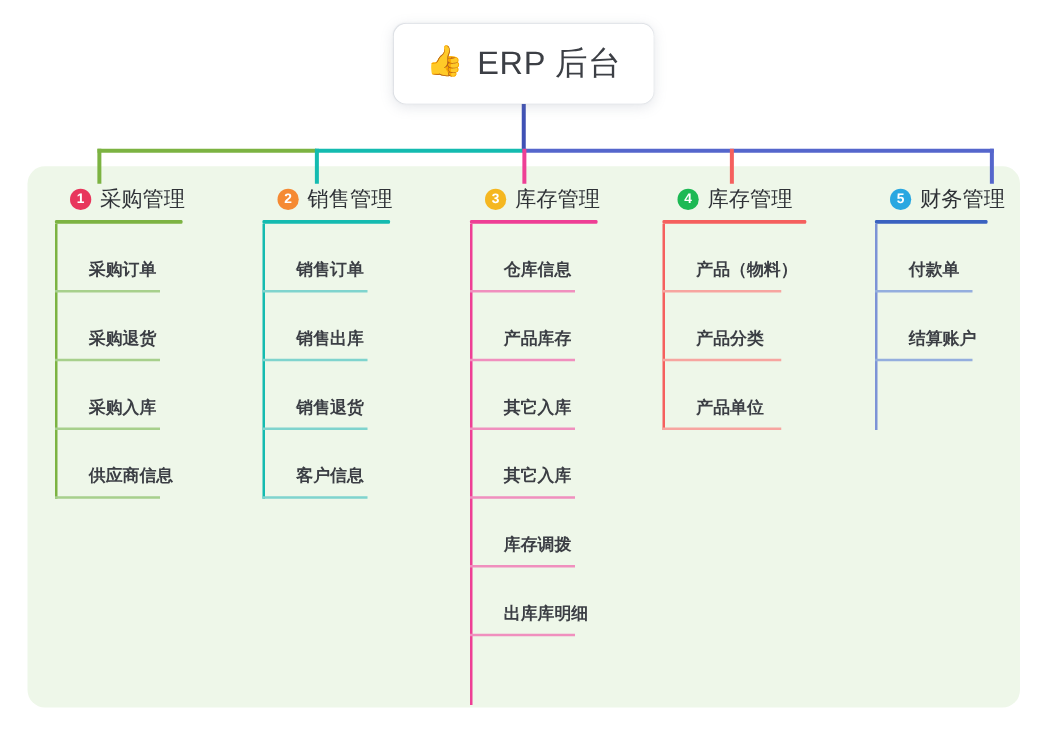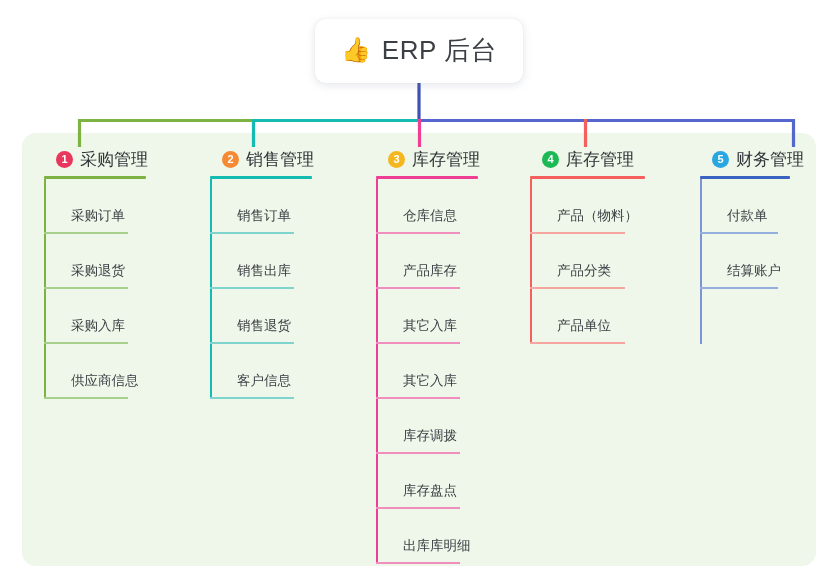--- a/index.html
+++ b/index.html
@@ -112,20 +112,21 @@
     margin-top: 5px;
   }
 
   .leaf-list {
     position: relative;
     padding-top: 0;
   }
   .leaf {
     position: relative;
     height: 55px;
+    font-weight: bold;
   }
   .leaf-label {
     position: absolute;
     left: 27px;
     bottom: 9px;
     font-size: 13.5px;
     color: #3b3e44;
     white-space: nowrap;
   }
   .leaf-rule {
@@ -247,24 +248,20 @@
           </div>
           <div class="leaf">
             <span class="leaf-label">其它入库</span>
             <div class="leaf-rule" style="width: 84px; background: rgb(240, 143, 190);"></div>
           </div>
           <div class="leaf">
             <span class="leaf-label">库存调拨</span>
             <div class="leaf-rule" style="width: 84px; background: rgb(240, 143, 190);"></div>
           </div>
           <div class="leaf">
-            <span class="leaf-label">库存盘点</span>
-            <div class="leaf-rule" style="width: 84px; background: rgb(240, 143, 190);"></div>
-          </div>
-          <div class="leaf">
             <span class="leaf-label">出库库明细</span>
             <div class="leaf-rule" style="width: 84px; background: rgb(240, 143, 190);"></div>
           </div>
         </div>
       </div>
       <div class="column" style="left: 530px;">
         <div class="col-header">
           <span class="col-badge" style="background: rgb(29, 185, 84);">4</span>
           <span class="col-title">库存管理</span>
         </div>

